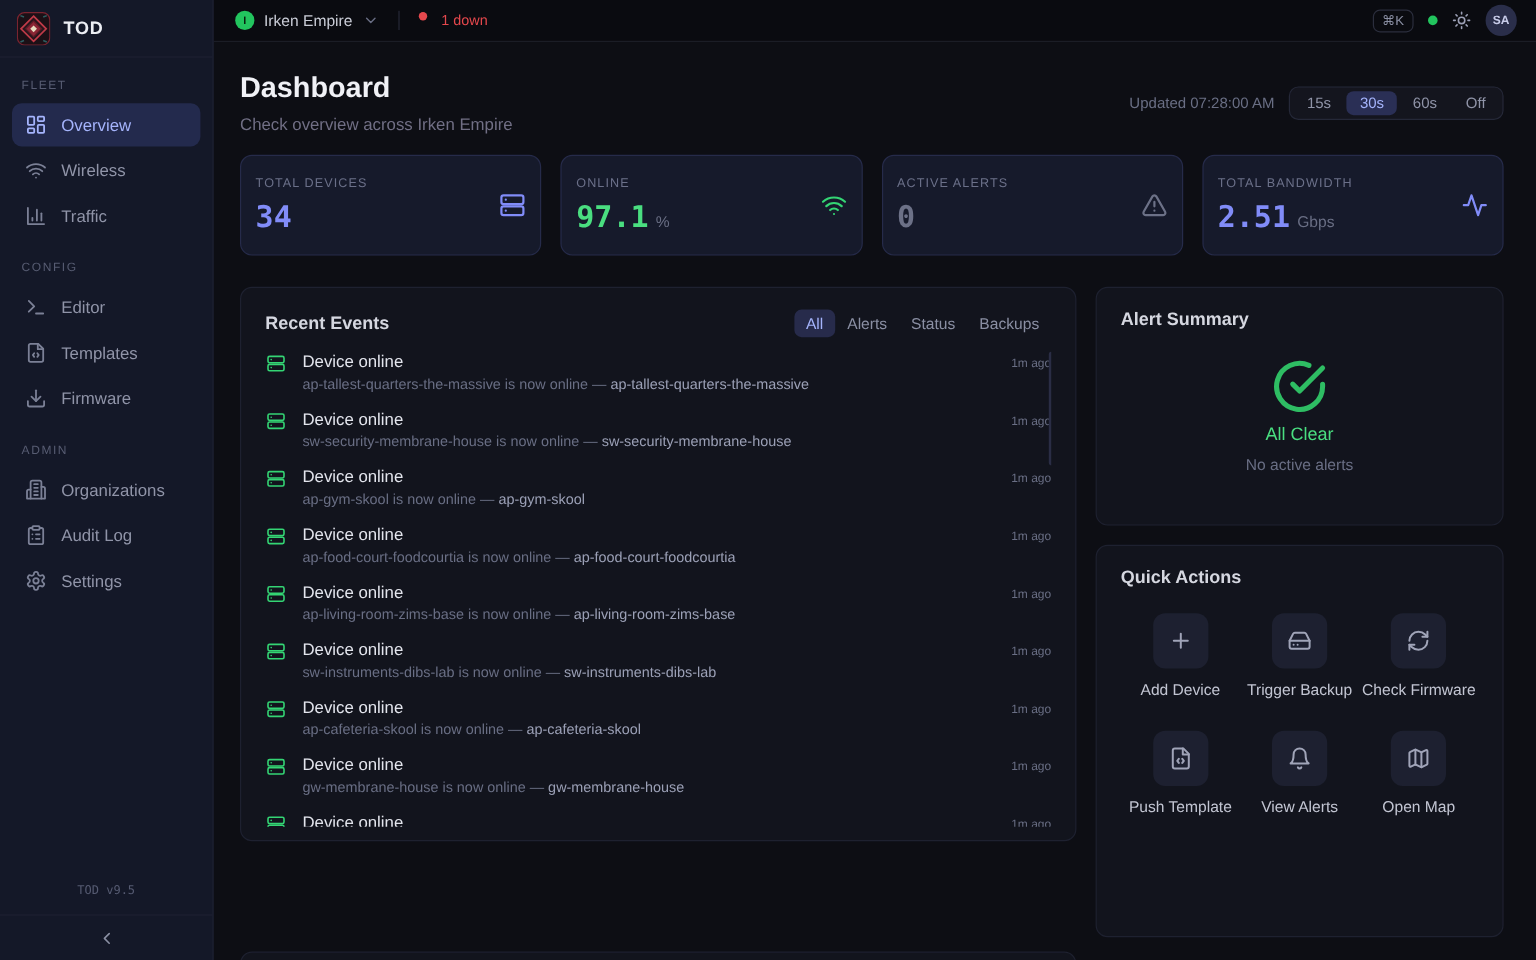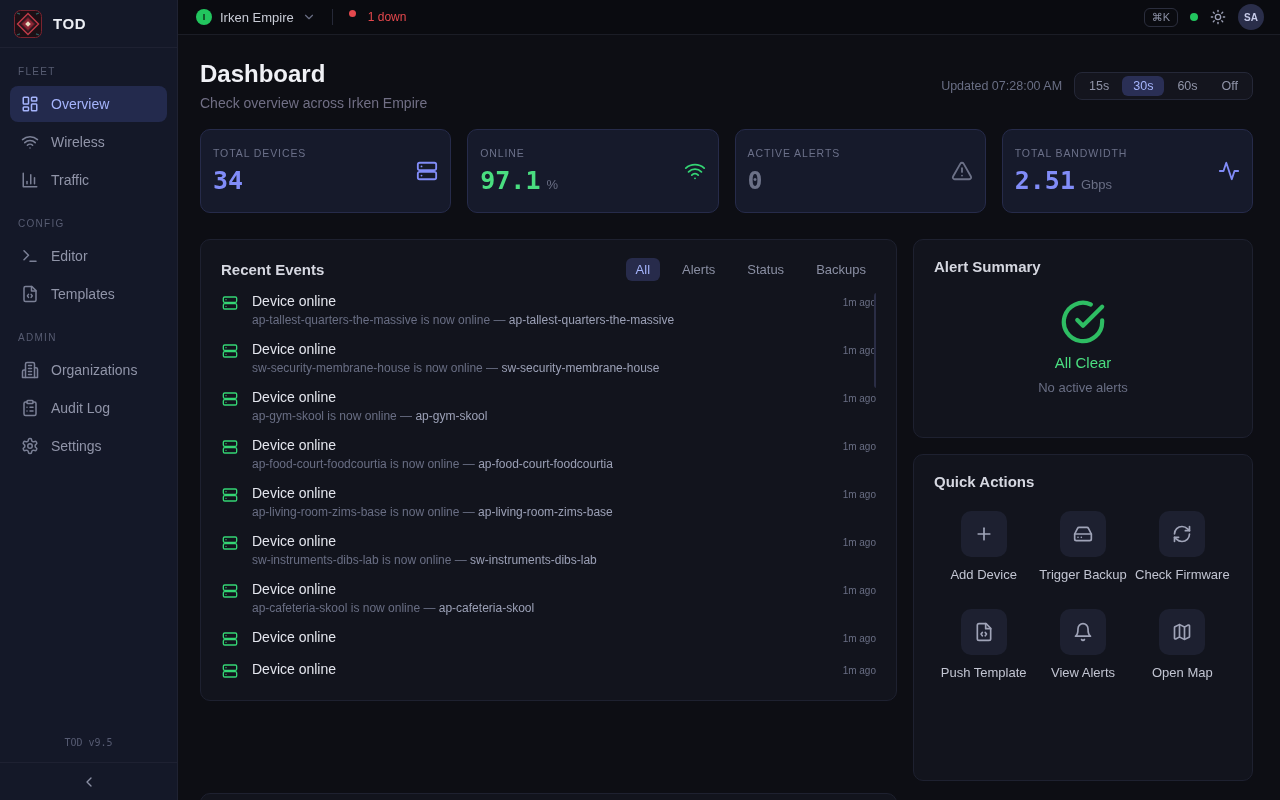--- a/index.html
+++ b/index.html
@@ -61,21 +61,21 @@
   .stat-value { font-family:"DejaVu Sans Mono", monospace; font-size:25px; font-weight:bold; }
   .stat-unit { font-size:13px; color:#696e84; }
   .c-purple { color:#818cf8; } .c-green { color:#4ade80; } .c-gray { color:#6c7187; }
 
   .content-row { display:grid; grid-template-columns:697px 340px; gap:16px; margin-top:26px; align-items:start; }
 
   .card { background:#12141d; border:1px solid #1e2130; border-radius:10px; }
   .events-card { height:462px; padding:18px 20px; overflow:hidden; }
   .card-title { font-size:15px; font-weight:bold; color:#d5d7e0; }
   .events-head { display:flex; align-items:center; justify-content:space-between; margin-bottom:12px; }
-  .tabs { display:flex; gap:12px; align-items:center; }
+  .tabs { display:flex; gap:0; align-items:center; }
   .tab { font-size:13px; color:#8a8fa3; padding:4px 10px; border-radius:6px; cursor:pointer; }
   .tab.active { background:#272b4b; color:#a5b4fc; }
 
   .events-list { position:relative; height:396px; overflow:hidden; }
   .events-list::before { content:""; position:absolute; left:-7px; top:8px; bottom:0; width:1px; background:#20233a; }
   .event { display:flex; gap:13px; margin-bottom:14px; }
   .event-icon { width:18px; padding-top:2px; flex:0 0 auto; }
   .event-body { flex:1; min-width:0; }
   .event-headrow { display:flex; justify-content:space-between; align-items:baseline; }
   .event-title { font-size:14px; color:#e3e5ed; }
@@ -157,20 +157,28 @@
       <span>Editor</span>
     </div>
     <div class="nav-item">
       <svg class="ic" width="18" height="18" viewBox="0 0 24 24">
           <path d="M14.5 2H6a2 2 0 0 0-2 2v16a2 2 0 0 0 2 2h12a2 2 0 0 0 2-2V7.5L14.5 2z"></path>
           <polyline points="14 2 14 8 20 8"></polyline>
           <path d="m10 12.5-1.5 2 1.5 2"></path>
           <path d="m13.5 12.5 1.5 2-1.5 2"></path>
         </svg>
       <span>Templates</span>
+    </div>
+    <div class="nav-item">
+      <svg class="ic" width="18" height="18" viewBox="0 0 24 24">
+          <path d="M21 15v4a2 2 0 0 1-2 2H5a2 2 0 0 1-2-2v-4"></path>
+          <polyline points="7 10 12 15 17 10"></polyline>
+          <line x1="12" x2="12" y1="15" y2="3"></line>
+        </svg>
+      <span>Firmware</span>
     </div>
 
     <div class="nav-section-label">ADMIN</div>
 
     <div class="nav-item">
       <svg class="ic" width="18" height="18" viewBox="0 0 24 24">
           <path d="M6 22V4a2 2 0 0 1 2-2h8a2 2 0 0 1 2 2v18Z"></path>
           <path d="M6 12H4a2 2 0 0 0-2 2v8h4"></path>
           <path d="M18 9h2a2 2 0 0 1 2 2v11h-4"></path>
           <path d="M10 6h4"></path>
@@ -450,20 +458,21 @@
                 <rect x="2" y="3" width="20" height="8" rx="2"></rect>
                 <rect x="2" y="13" width="20" height="8" rx="2"></rect>
                 <line x1="6" x2="6.01" y1="7" y2="7"></line>
                 <line x1="6" x2="6.01" y1="17" y2="17"></line>
               </svg>
             <div class="event-body">
               <div class="event-headrow">
                   <span class="event-title">Device online</span>
                   <span class="event-time">1m ago</span>
                 </div>
+              <div class="event-desc"><span>gw-membrane-house is now online — </span><span class="event-device">gw-membrane-house</span></div>
             </div>
           </div>
 
           <div class="event">
             <svg class="ic event-icon" width="18" height="18" viewBox="0 0 24 24" style="stroke:#34d574">
                 <rect x="2" y="3" width="20" height="8" rx="2"></rect>
                 <rect x="2" y="13" width="20" height="8" rx="2"></rect>
                 <line x1="6" x2="6.01" y1="7" y2="7"></line>
                 <line x1="6" x2="6.01" y1="17" y2="17"></line>
               </svg>

